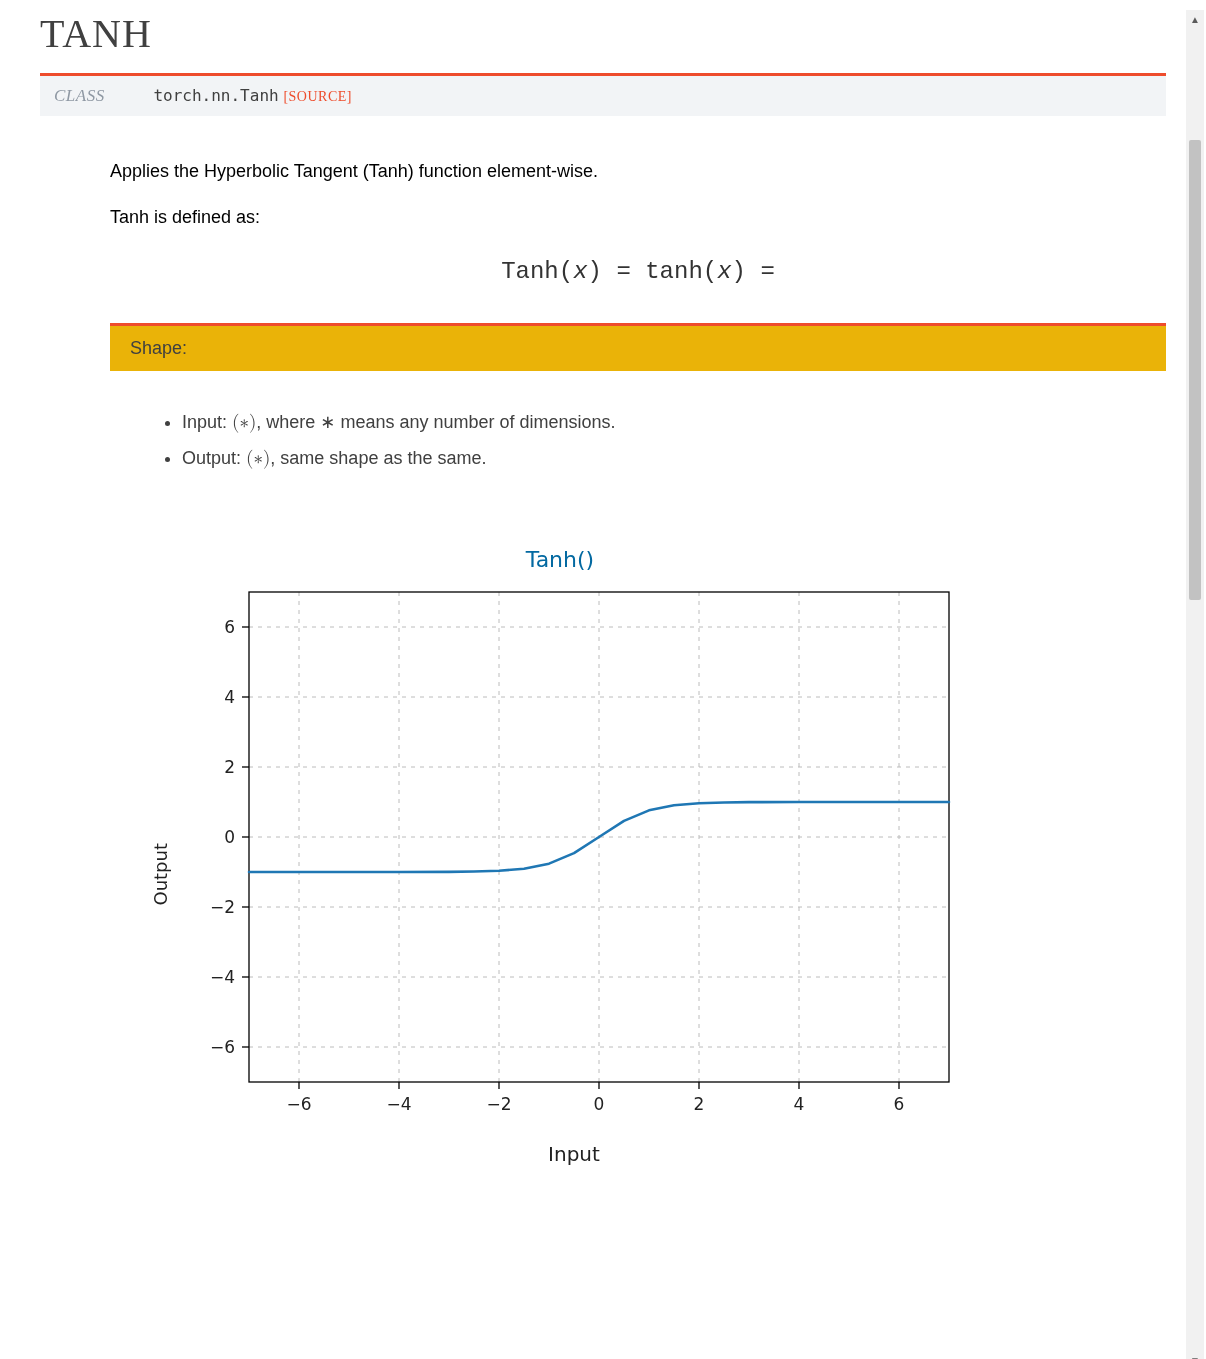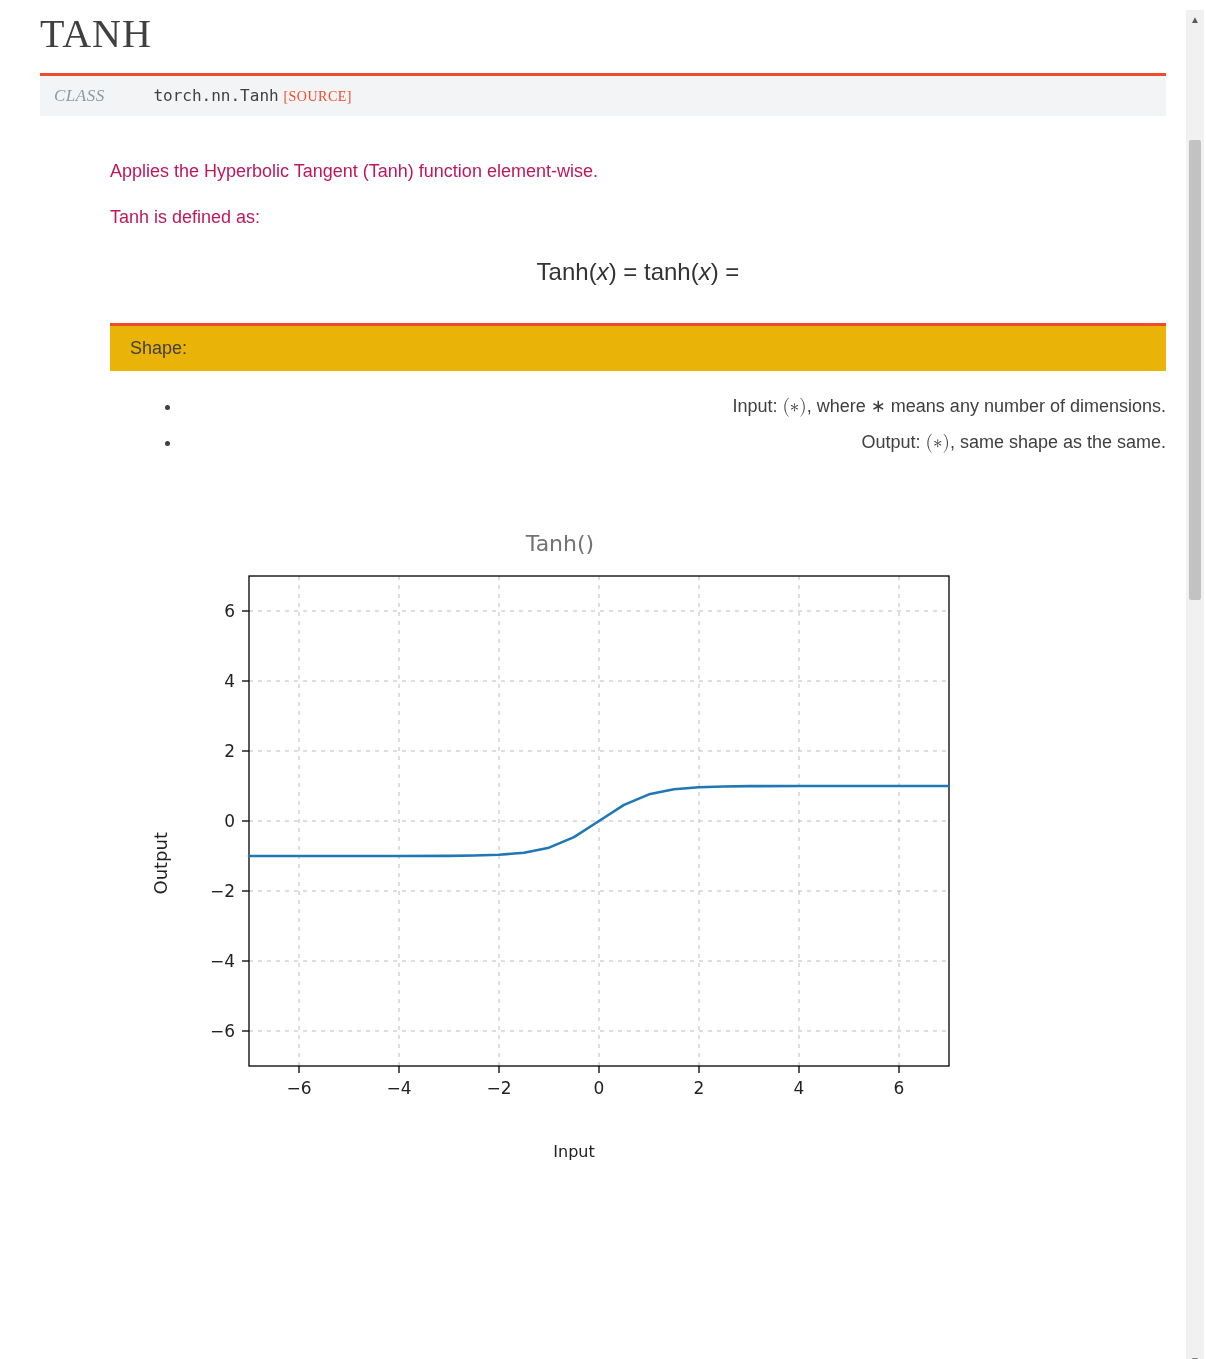--- a/index.html
+++ b/index.html
@@ -86,26 +86,26 @@
     text-transform: uppercase;
     letter-spacing: 0.5px;
   }
 
   .doc-body {
     padding: 24px 0 0 70px;
   }
   .doc-body p {
     font-size: 18px;
     line-height: 1.55;
-    color: #be185d;
+    color: #000000;
   }
 
   .math-block {
     text-align: center;
-    font-family: Liberation Sans, sans-serif;
+    font-family: Liberation Mono, monospace;
     font-size: 24px;
     color: #333;
     margin: 26px 0 36px 0;
     line-height: 1.2;
   }
   .math-block .frac {
     display: inline-block;
     vertical-align: middle;
     text-align: center;
     margin-left: 10px;
@@ -128,41 +128,40 @@
     background: #eab308;
     padding: 12px 20px;
     font-size: 18px;
   }
   .shape-body {
     padding: 14px 0 0 50px;
   }
   .shape-body ul {
     list-style: disc;
     padding-left: 22px;
-    margin: 4px 0;
-    text-align: right;
+    margin: 20px 0;
   }
   .shape-body li {
     font-size: 18px;
     line-height: 1.9;
   }
   .mathinline {
     font-family: "Latin Modern Math", "Cambria Math", Georgia, serif;
     font-size: 19px;
   }
 
   .chart-wrap {
     margin: 70px 0 0 110px;
     position: relative;
     width: 820px;
   }
   .chart-title {
     text-align: center;
     font-size: 22px;
-    color: #737373;
+    color: #0369a1;
     margin-bottom: 10px;
     font-family: "DejaVu Sans", Arial, sans-serif;
   }
   .chart-flex {
     display: flex;
     align-items: center;
   }
   .ylabel {
     writing-mode: vertical-rl;
     transform: rotate(180deg);
@@ -195,23 +194,23 @@
   }
   .data-line {
     fill: none;
     stroke: #1f77b4;
     stroke-width: 2.6;
     stroke-linecap: round;
     stroke-linejoin: round;
   }
   .xlabel {
     text-align: center;
-    font-size: 16px;
+    font-size: 20px;
     color: #222;
-    margin-top: 22px;
+    margin-top: 6px;
     font-family: "DejaVu Sans", Arial, sans-serif;
   }
 </style>
 </head>
 <body>
 
 <div class="page">
 
   <h1 class="title">TANH</h1>
 

